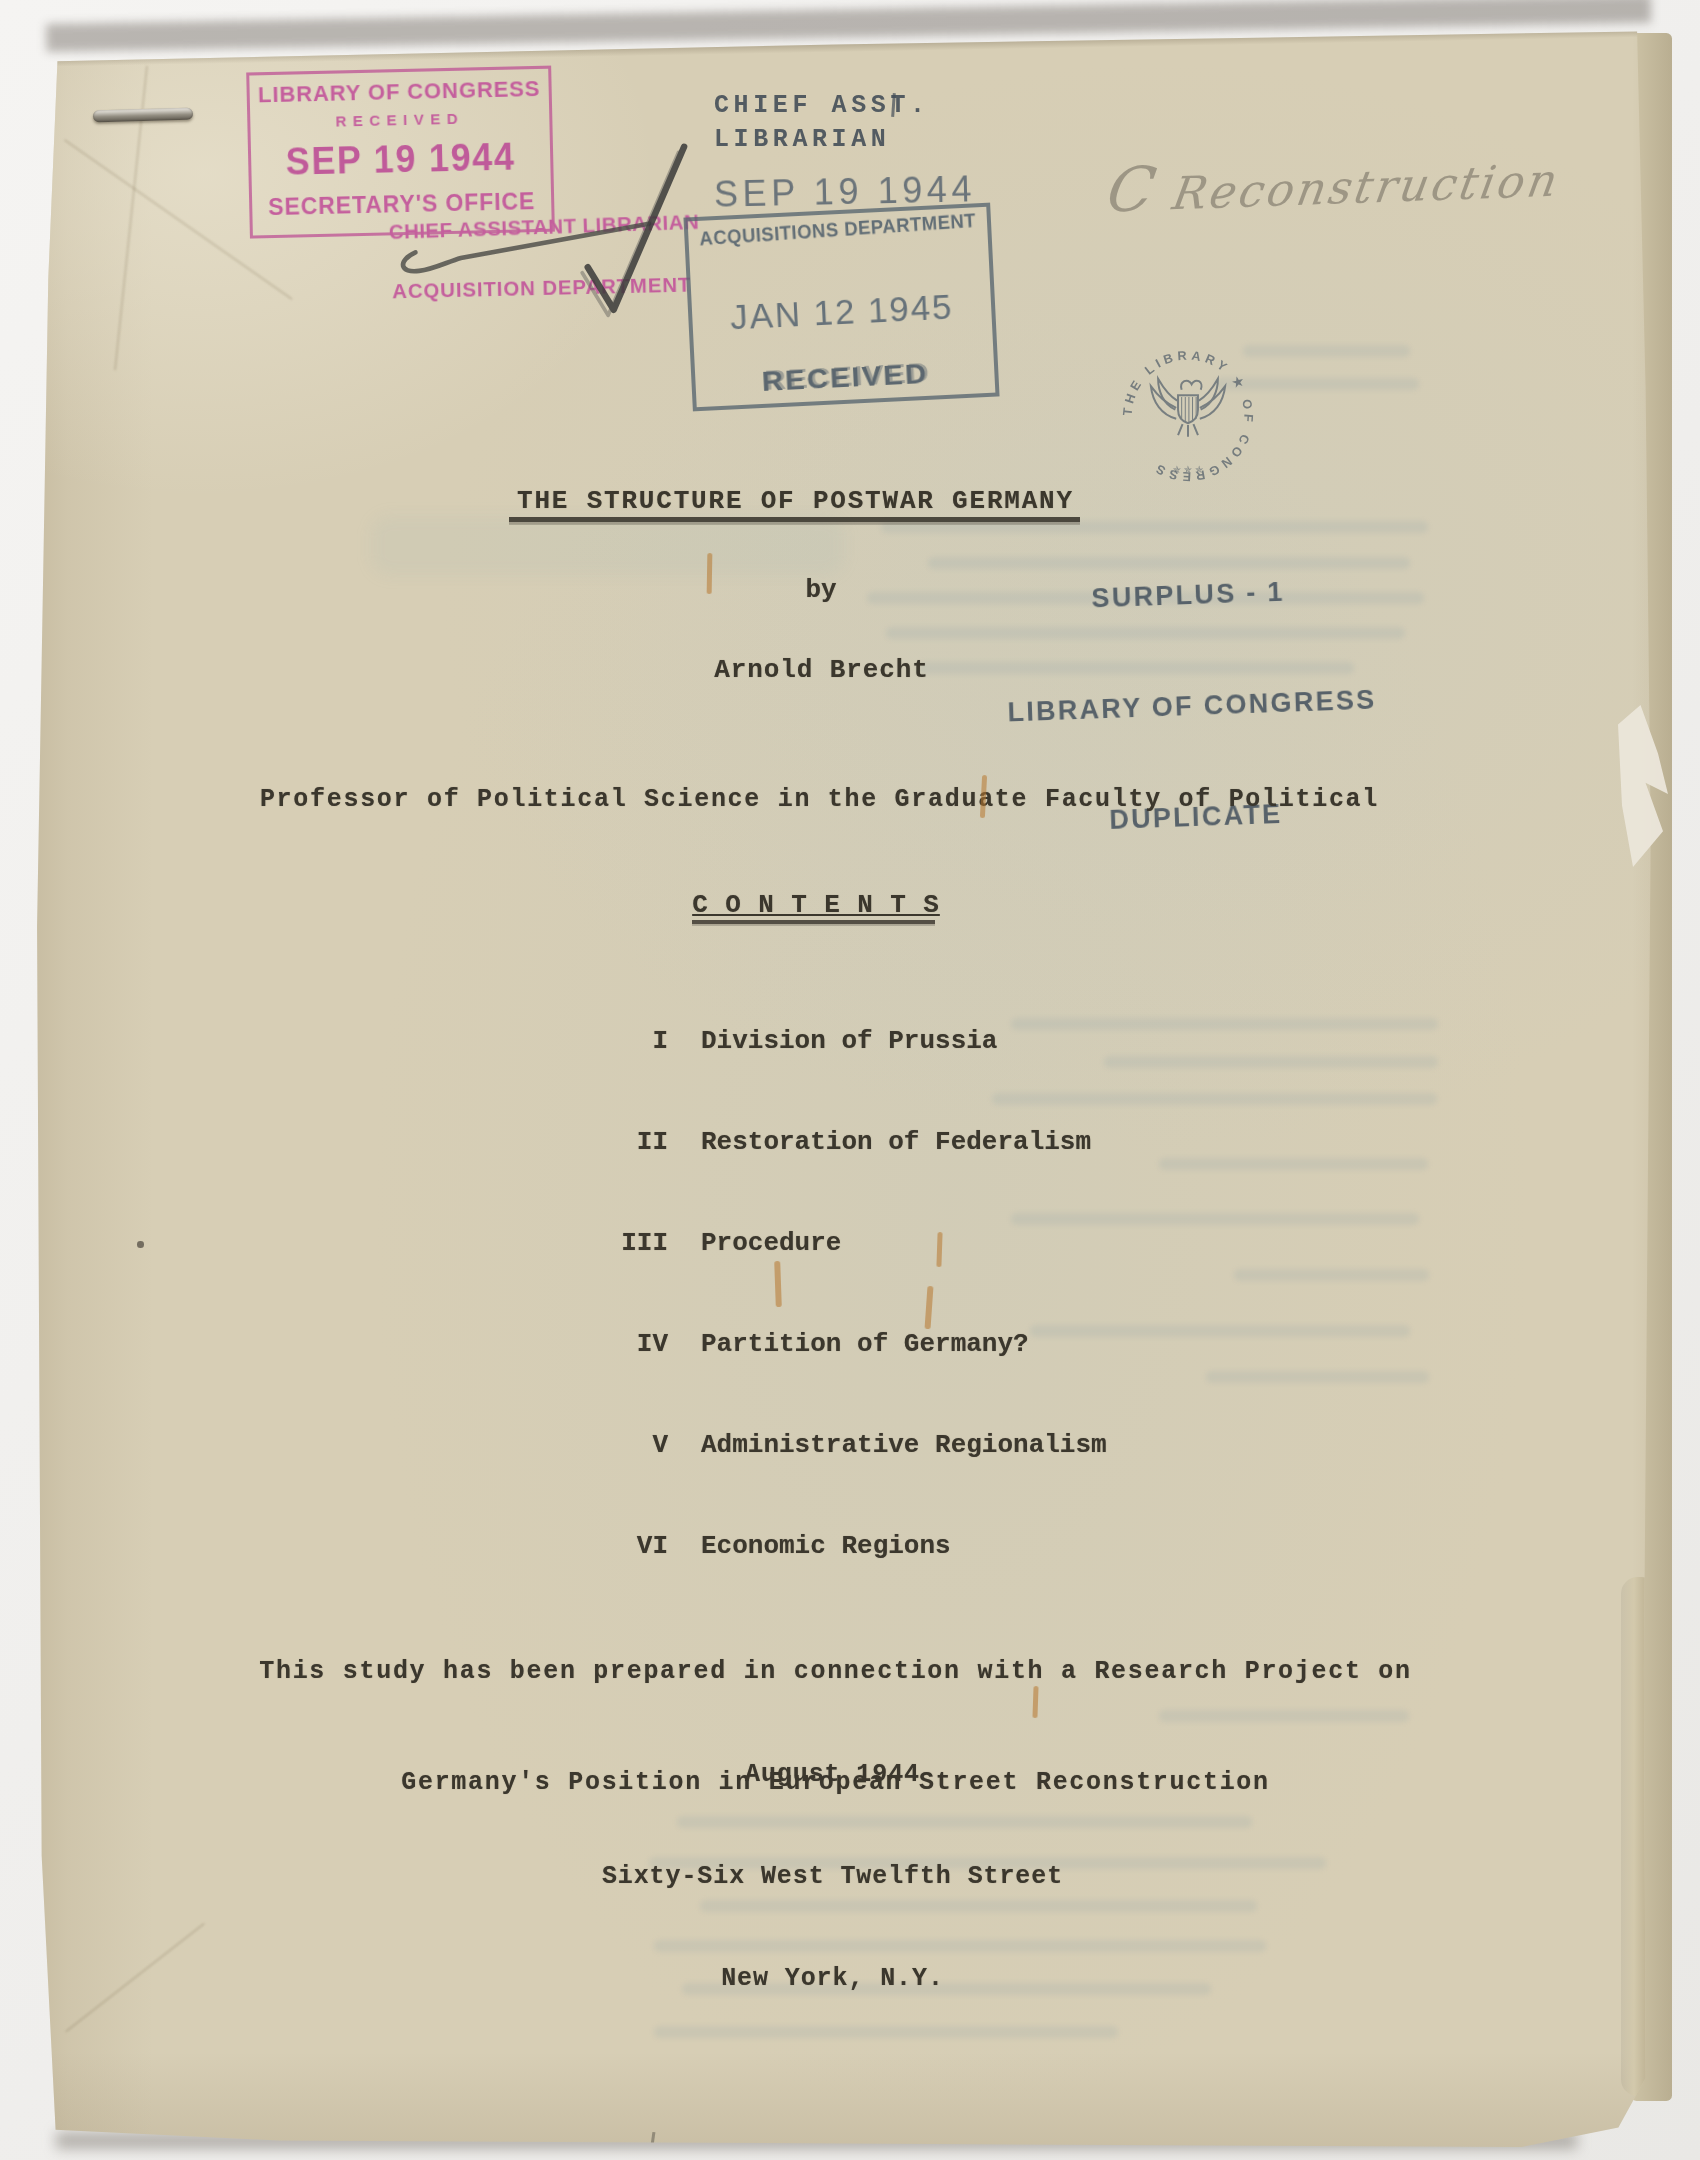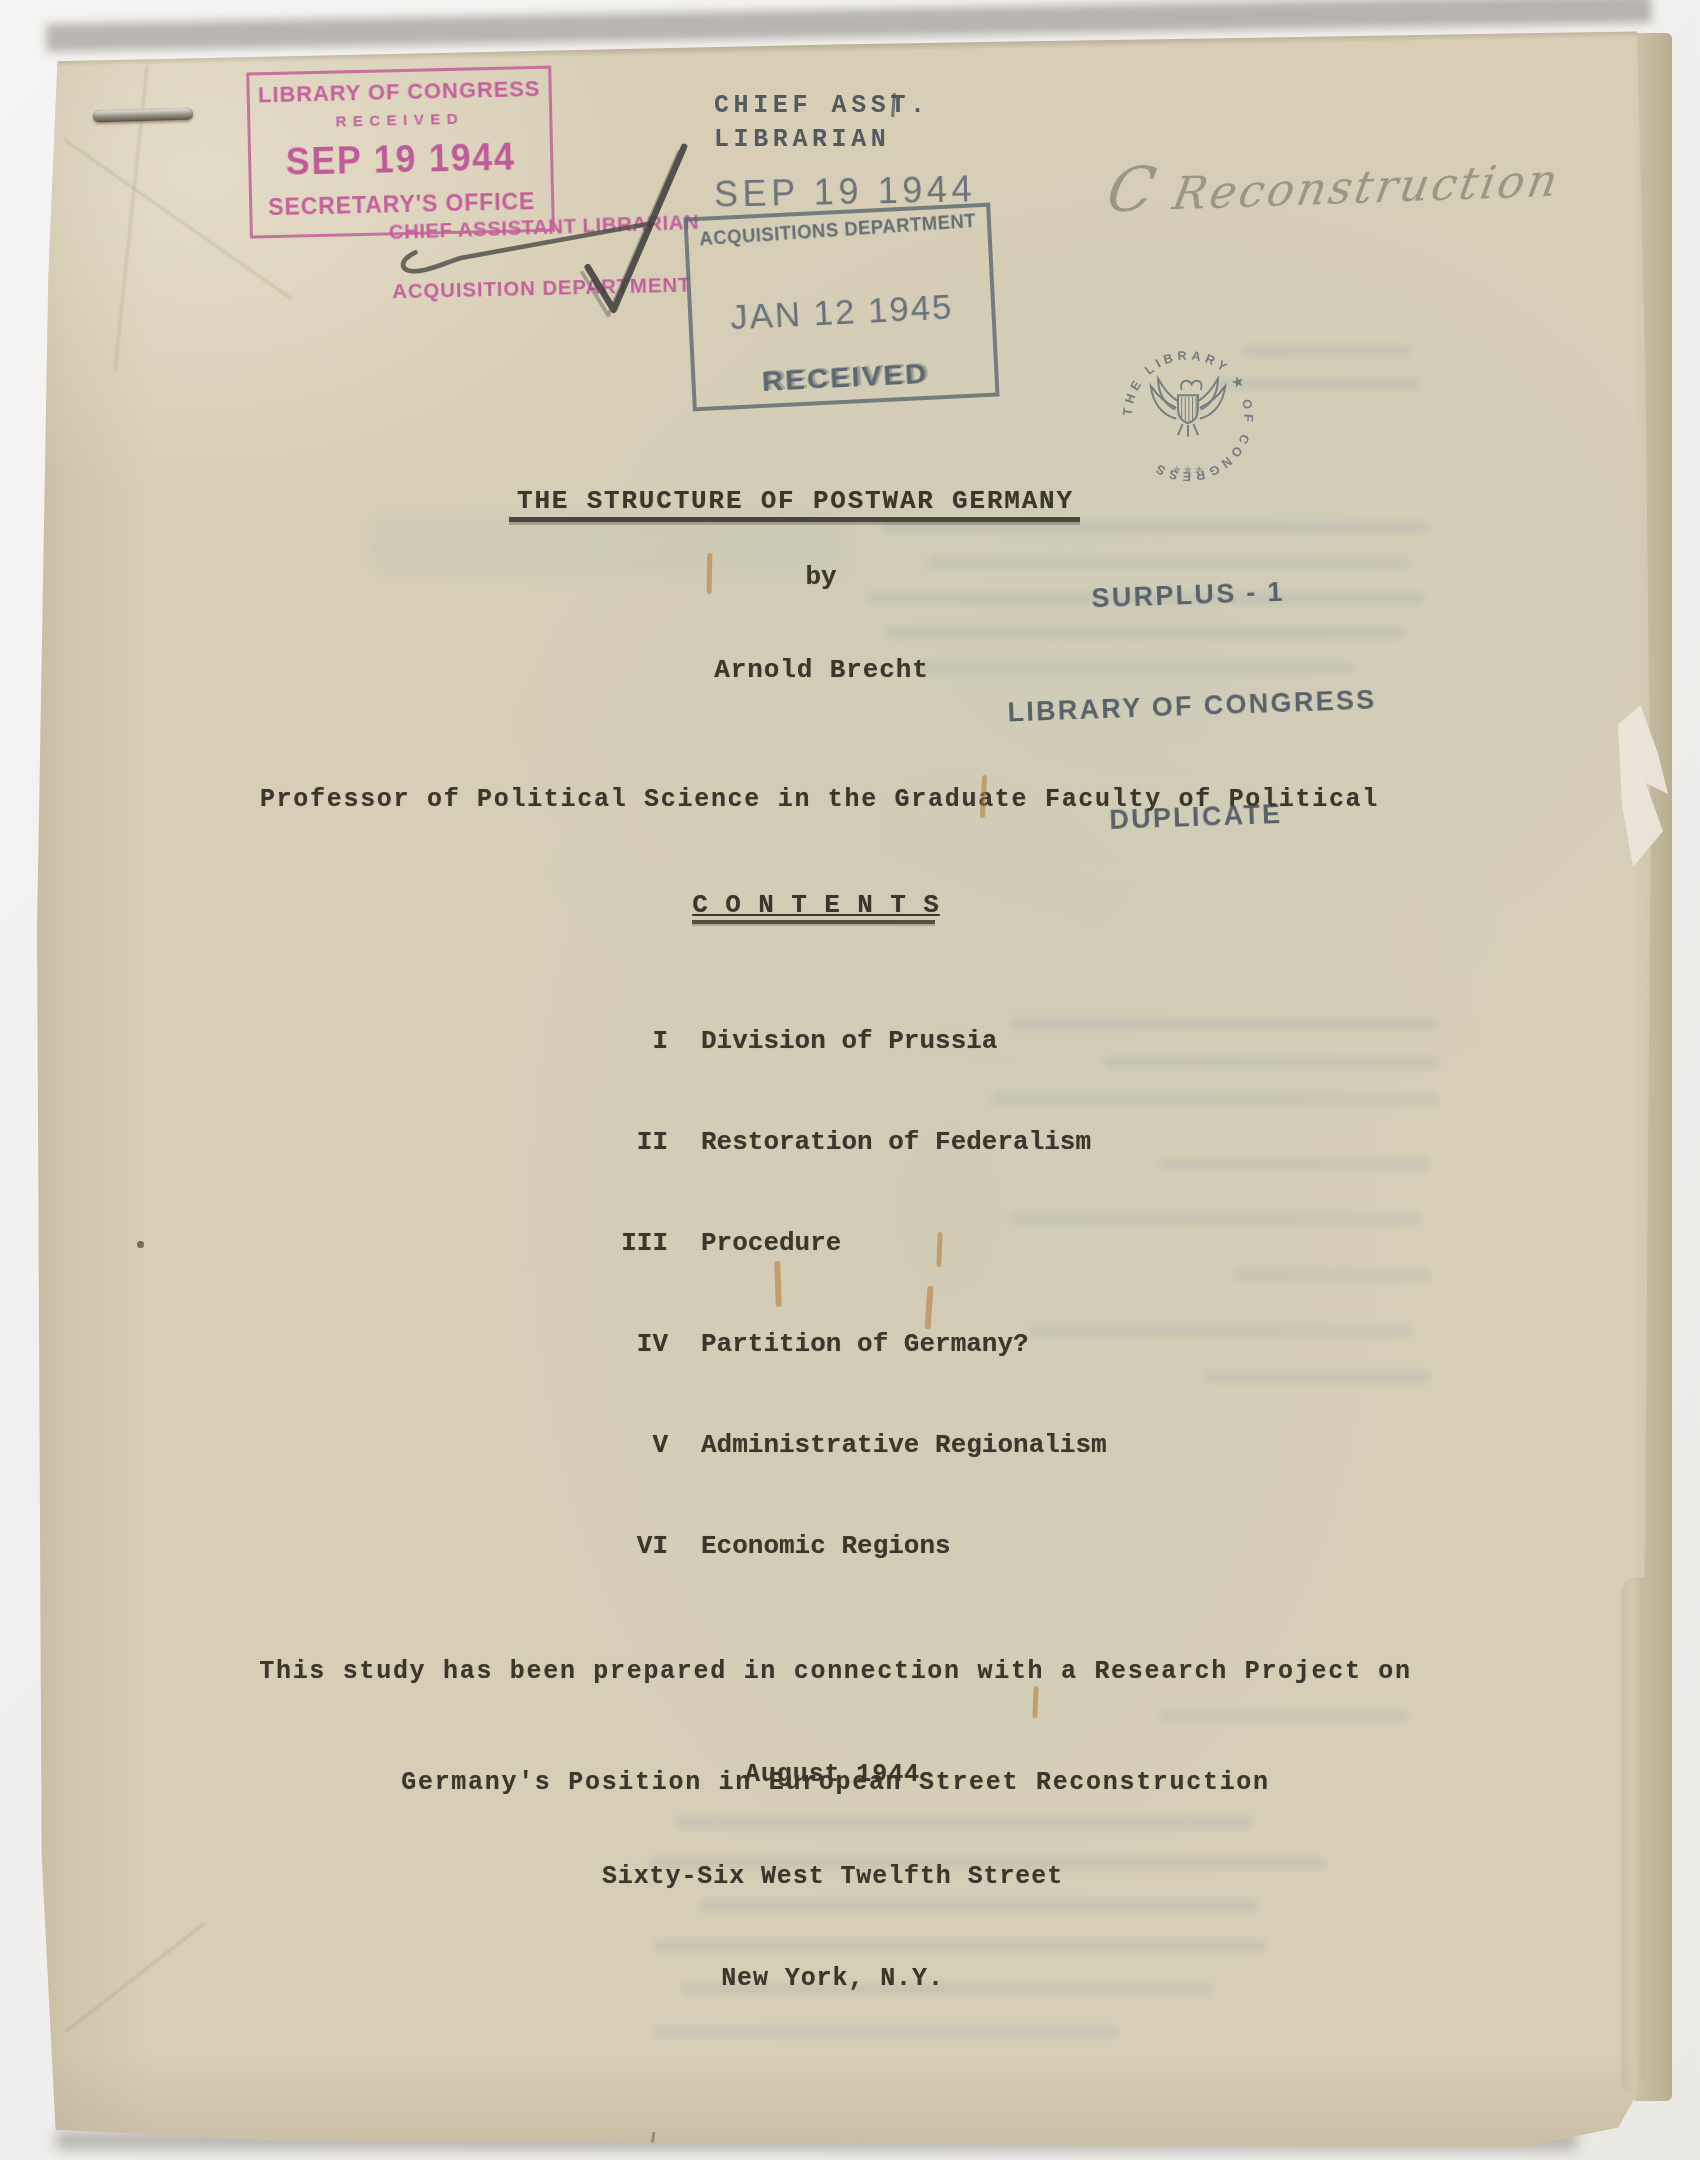--- a/index.html
+++ b/index.html
@@ -43,21 +43,21 @@
       background:linear-gradient(180deg,#f1eee7,#938e82 55%,#5e594f);
       box-shadow:0 1.9px 2.8px rgba(60,50,35,.45), inset 0 0 1.9px rgba(40,35,25,.6);
       transform:rotate(-1.5deg);}
 
   
   .typed{font-family:"Liberation Mono","DejaVu Sans Mono",monospace;font-weight:700;
       color:#3b372d;text-shadow:0 0 0.9px rgba(59,55,45,.45);white-space:pre;}
   .t-title{left:510px;top:486px;width:571px;text-align:center;font-size:26px;letter-spacing:1.8px;}
   .t-underline{left:509px;top:517px;width:571px;height:4.6px;background:rgba(52,48,40,.85);
       box-shadow:0 2.8px 0 rgba(52,48,40,.30);filter:blur(0.4px);}
-  .t-by{left:742px;top:562px;width:158px;text-align:center;font-size:26px;}
+  .t-by{left:742px;top:575px;width:158px;text-align:center;font-size:26px;}
   .t-author{left:557px;top:655px;width:529px;text-align:center;font-size:26px;letter-spacing:0.9px;}
   .t-prof{left:255px;top:707px;width:1124px;text-align:right;font-size:25px;letter-spacing:1.7px;line-height:37px;}
   .t-contents{left:649px;top:890px;width:334px;text-align:center;font-size:26px;letter-spacing:0.9px;text-decoration:underline;}
   .c-underline{left:692px;top:920px;width:243px;height:3.7px;background:rgba(52,48,40,.8);
       box-shadow:0 1.9px 0 rgba(52,48,40,.25);filter:blur(0.3px);}
   .toc{left:590px;top:991px;}
   .toc-row{display:flex;gap:33px;font-size:26px;line-height:32px;margin-bottom:35px;}
   .toc-num{width:78px;text-align:right;}
   .t-note{left:250px;top:1579px;width:1171px;text-align:center;font-size:25px;letter-spacing:1.7px;line-height:37px;}
   .t-colophon{left:554px;top:1690px;width:557px;text-align:center;font-size:25px;letter-spacing:0.9px;line-height:34px;}

